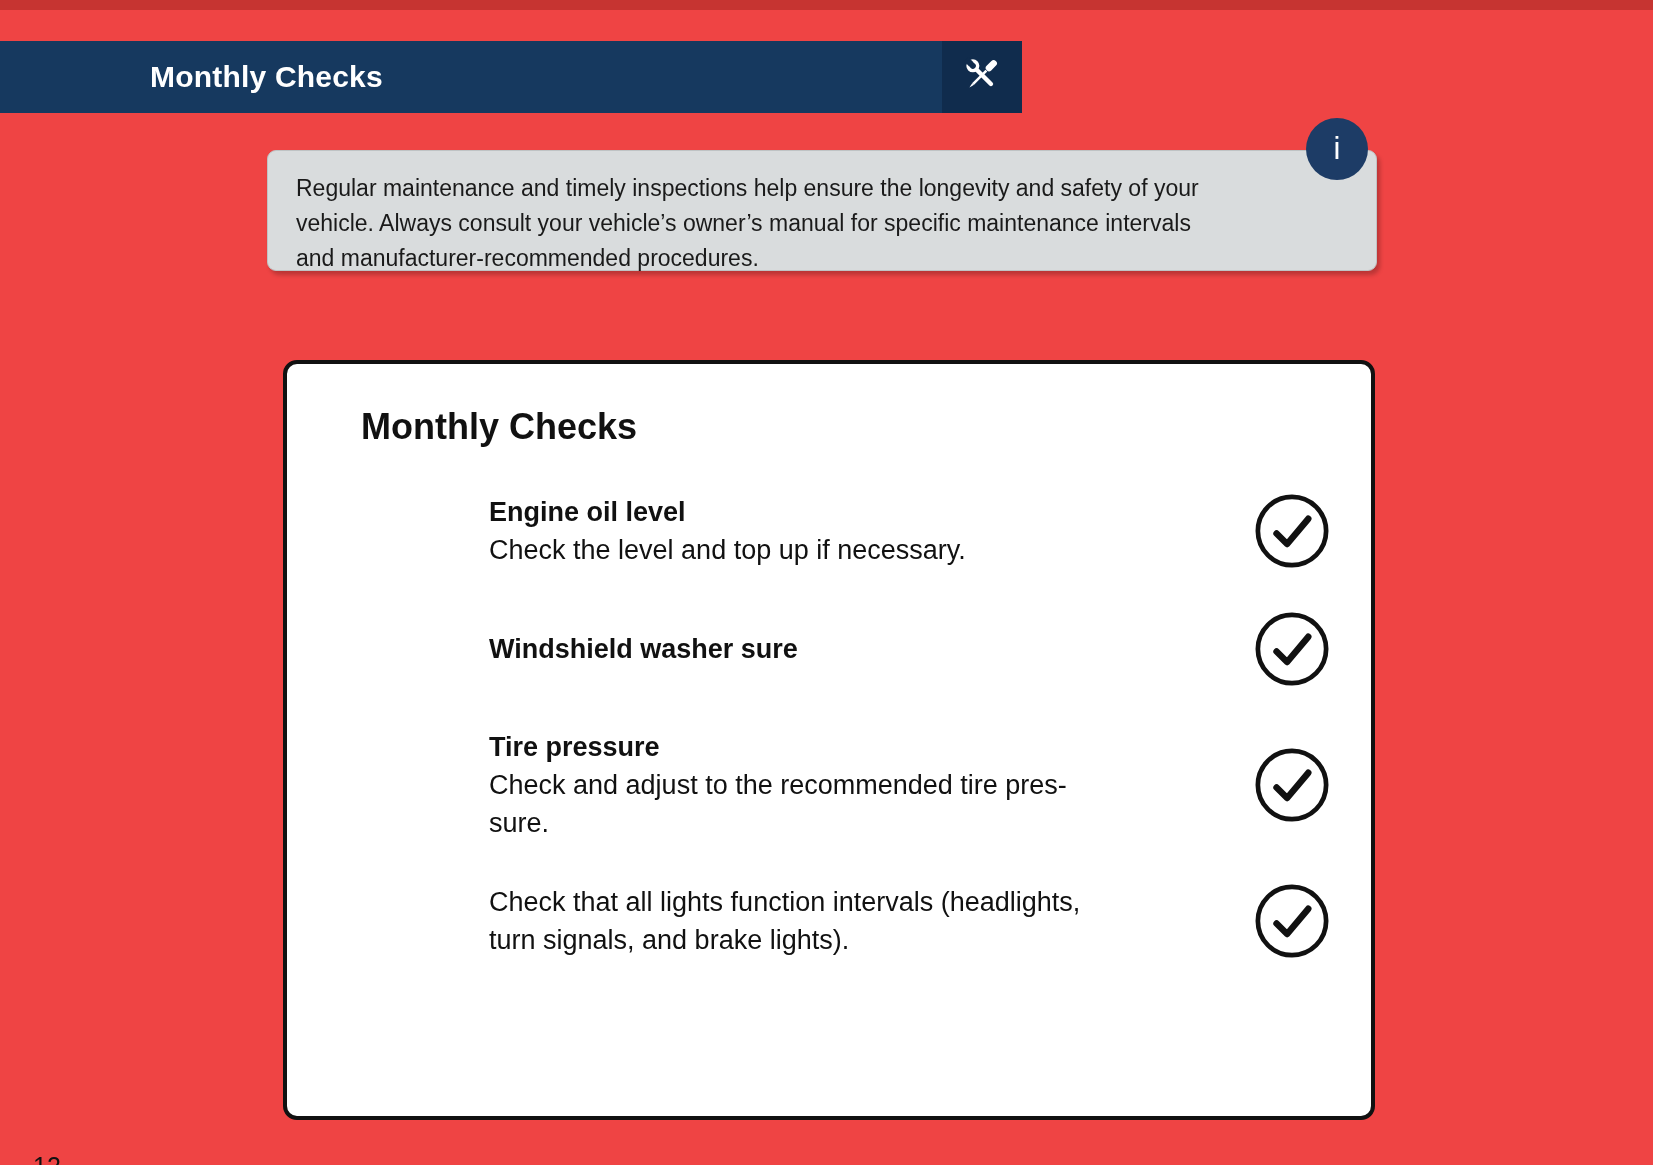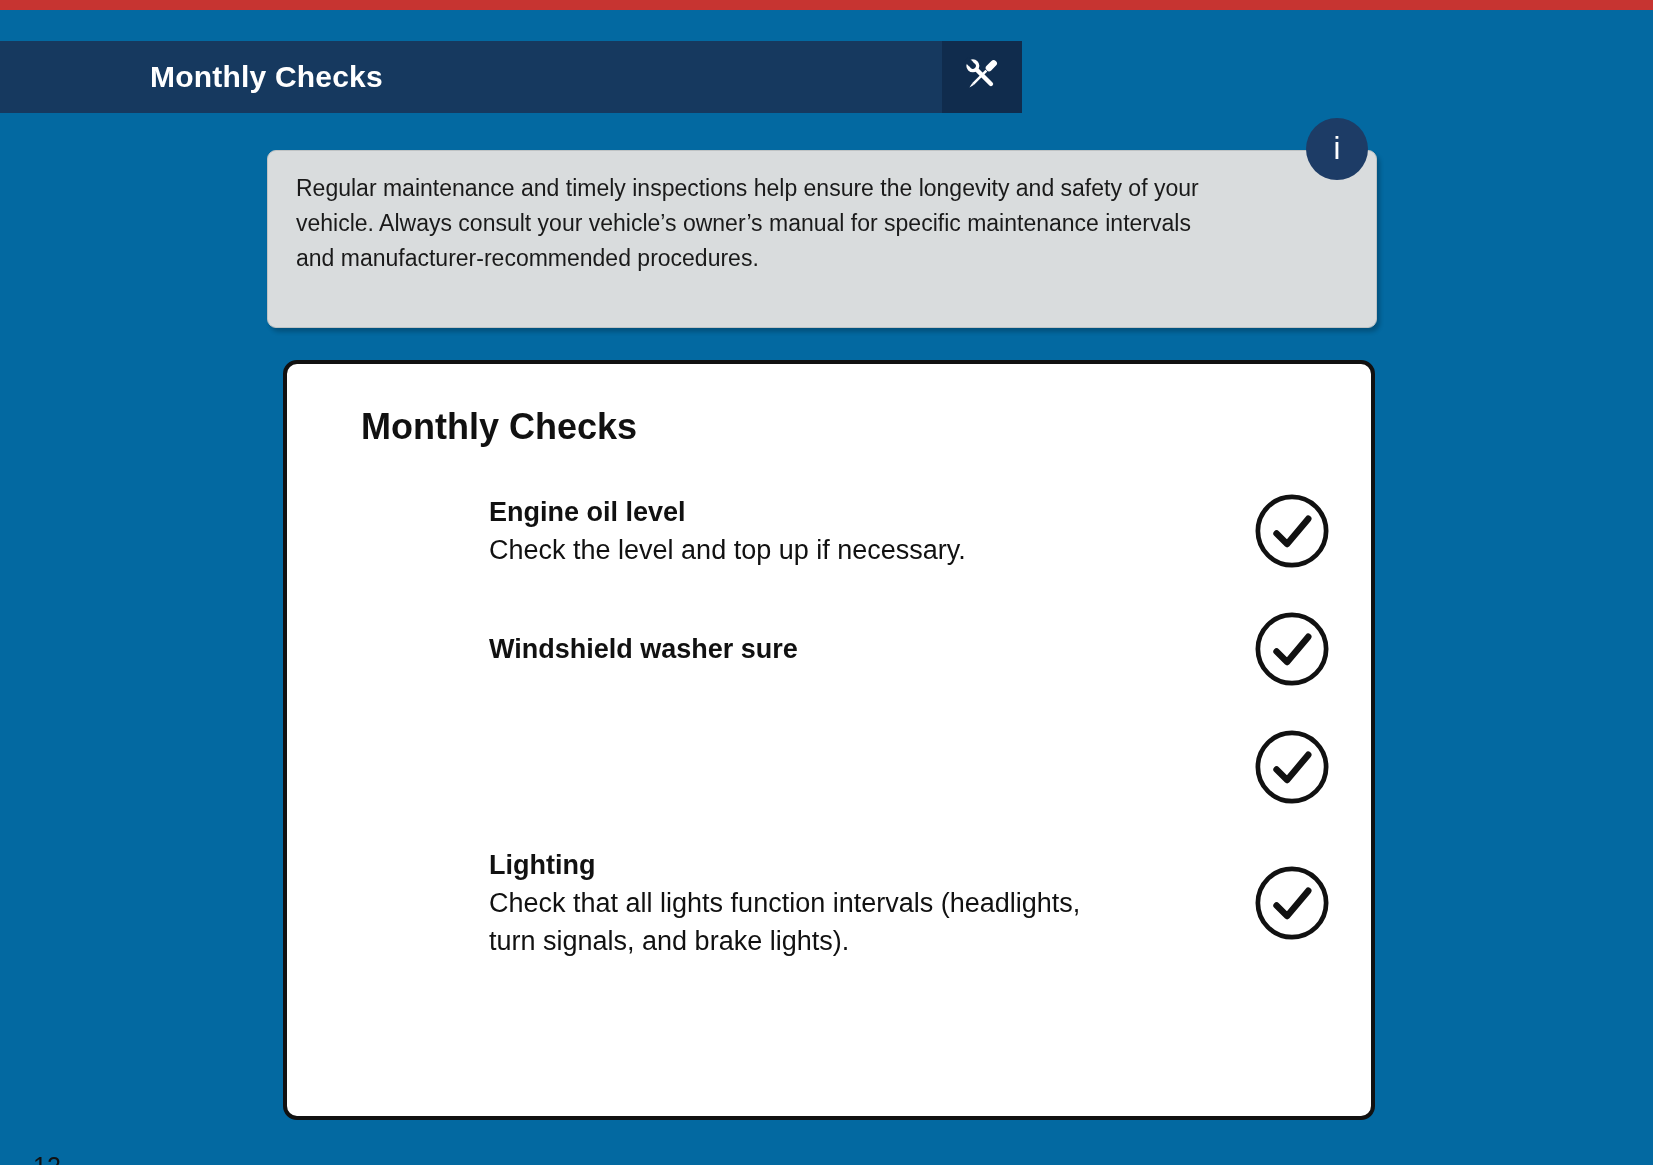--- a/index.html
+++ b/index.html
@@ -5,21 +5,21 @@
     * { margin: 0; padding: 0; box-sizing: border-box; }
     html, body { background: #ffffff; }
     body {
       font-family: "Liberation Sans", sans-serif;
       color: #111111;
     }
     .page {
       position: relative;
       width: 1653px;
       height: 1165px;
-      background: #0369a1;
+      background: #ef4444;
       overflow: hidden;
     }
 
     
     .top-strip {
       position: absolute;
       top: 0; left: 0;
       width: 100%;
       height: 10px;
       background: #c63431;
@@ -54,21 +54,21 @@
       align-items: center;
       justify-content: center;
     }
 
     
     .info-box {
       position: absolute;
       top: 150px;
       left: 267px;
       width: 1110px;
-      height: 178px;
+      height: 121px;
       background: #d9dcdd;
       border: 1px solid #bfc3c4;
       border-radius: 9px;
       box-shadow: 3px 4px 4px rgba(0,0,0,0.22);
     }
     .info-text {
       padding: 20px 30px 0 28px;
       font-size: 23px;
       line-height: 35px;
       color: #1a1a1a;
@@ -204,31 +204,35 @@
       </div>
       <div class="check-mark">
         <svg viewBox="0 0 48 48" aria-hidden="true">
           <circle cx="24" cy="24" r="21" fill="none" stroke="#111111" stroke-width="2.9"></circle>
           <path d="M14.5 25.5 l6.5 6.5 L34 16.5" fill="none" stroke="#111111" stroke-width="4" stroke-linecap="round" stroke-linejoin="round"></path>
         </svg>
       </div>
     </div>
 
     <div class="check-item">
-      <div class="check-mark">
-        <svg viewBox="0 0 48 48" aria-hidden="true">
-          <circle cx="24" cy="24" r="21" fill="none" stroke="#111111" stroke-width="2.9"></circle>
-          <path d="M14.5 25.5 l6.5 6.5 L34 16.5" fill="none" stroke="#111111" stroke-width="4" stroke-linecap="round" stroke-linejoin="round"></path>
-        </svg>
-      </div>
-    </div>
-
-    <div class="check-item">
-      <div class="check-text">
-        <div class="check-heading">Lighting</div>
+      <div class="check-text">
+        <div class="check-heading">Tire pressure</div>
+        <div class="check-desc">Check and adjust to the recommended tire pres-
+sure.</div>
+      </div>
+      <div class="check-mark">
+        <svg viewBox="0 0 48 48" aria-hidden="true">
+          <circle cx="24" cy="24" r="21" fill="none" stroke="#111111" stroke-width="2.9"></circle>
+          <path d="M14.5 25.5 l6.5 6.5 L34 16.5" fill="none" stroke="#111111" stroke-width="4" stroke-linecap="round" stroke-linejoin="round"></path>
+        </svg>
+      </div>
+    </div>
+
+    <div class="check-item">
+      <div class="check-text">
         <div class="check-desc">Check that all lights function intervals (headlights,
 turn signals, and brake lights).</div>
       </div>
       <div class="check-mark">
         <svg viewBox="0 0 48 48" aria-hidden="true">
           <circle cx="24" cy="24" r="21" fill="none" stroke="#111111" stroke-width="2.9"></circle>
           <path d="M14.5 25.5 l6.5 6.5 L34 16.5" fill="none" stroke="#111111" stroke-width="4" stroke-linecap="round" stroke-linejoin="round"></path>
         </svg>
       </div>
     </div>

